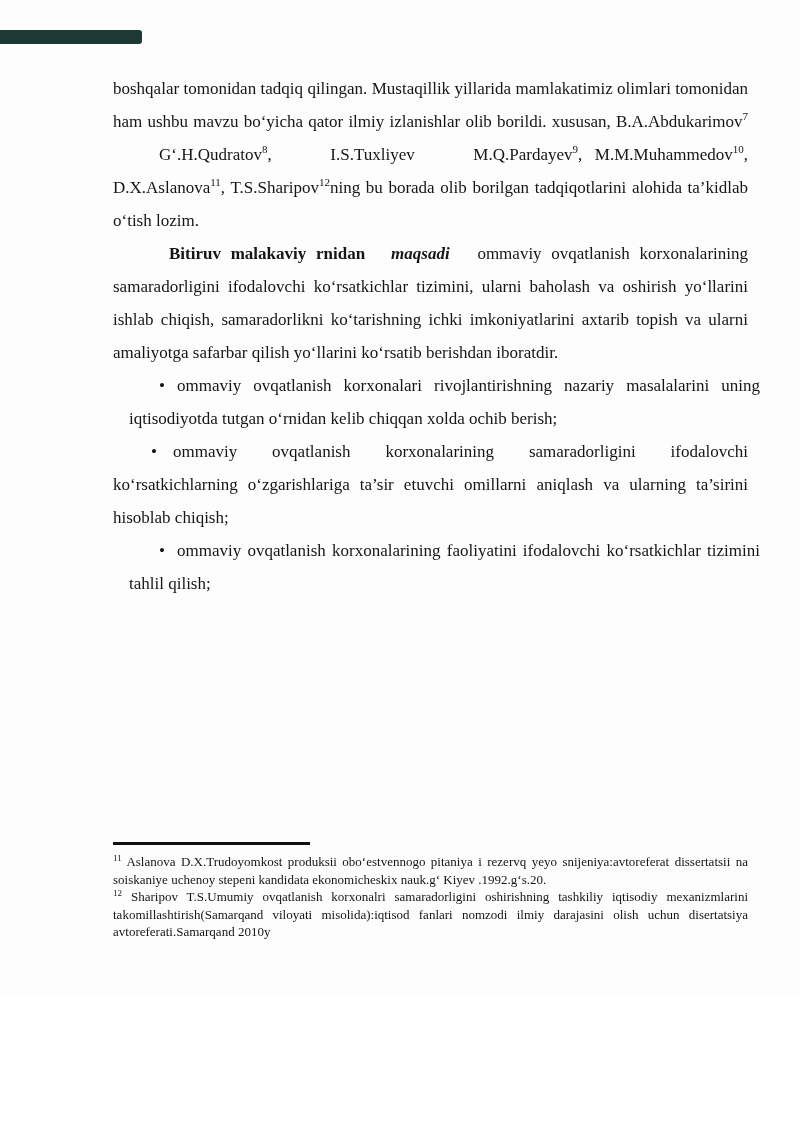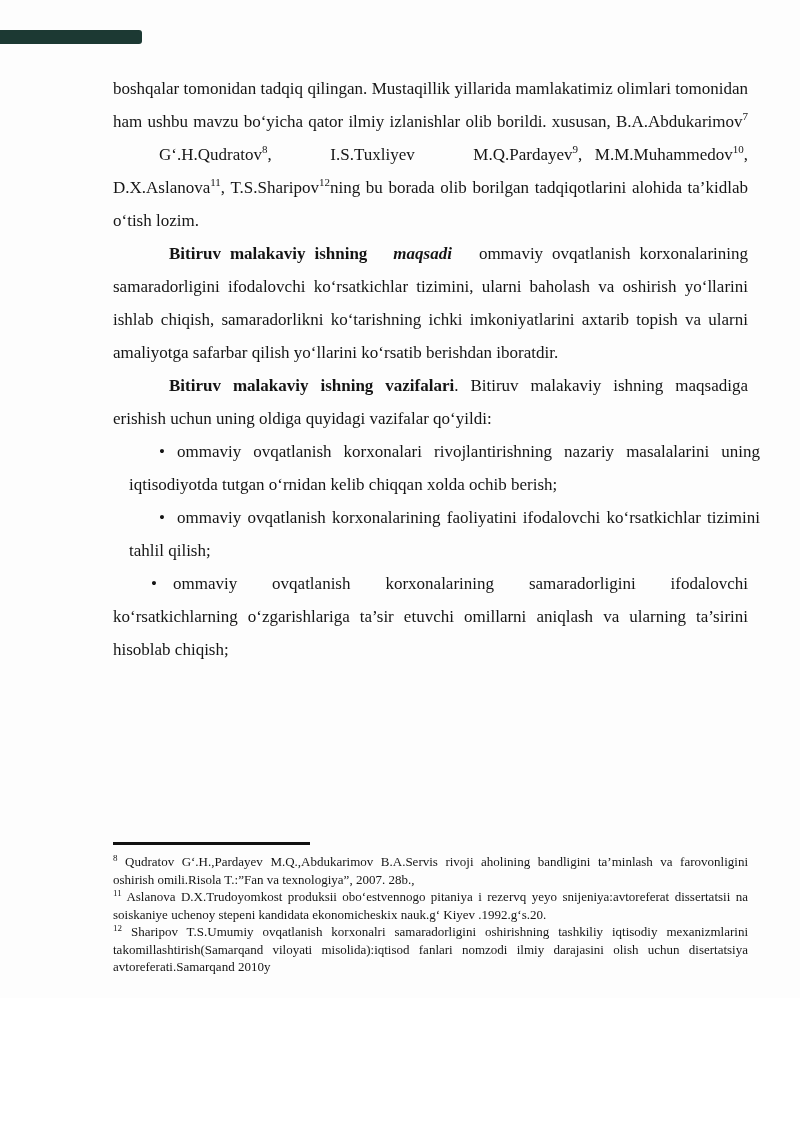--- a/index.html
+++ b/index.html
@@ -74,39 +74,37 @@
 
   <div class="scan-top"></div>
 
   <div class="bodycol">
 
     <p class="para"><span>boshqalar tomonidan tadqiq qilingan. Mustaqillik yillarida mamlakatimiz olimlari tomonidan ham ushbu mavzu bo‘yicha qator ilmiy izlanishlar olib borildi. xususan, B.A.Abdukarimov</span><sup>7</sup>
       <span class="namegap">G‘.H.Qudratov</span><sup>8</sup><span>,</span>
       <span class="namegap">I.S.Tuxliyev</span>
       <span class="namegap">M.Q.Pardayev</span><sup>9</sup><span>, M.M.Muhammedov</span><sup>10</sup><span>, D.X.Aslanova</span><sup>11</sup><span>, T.S.Sharipov</span><sup>12</sup><span>ning bu borada olib borilgan tadqiqotlarini alohida ta’kidlab o‘tish lozim.</span></p>
 
-    <p class="para indent"><span class="bold">Bitiruv malakaviy ishning</span><span class="bold maqsadi">maqsadi</span>
+    <p class="para indent"><span class="bold">Bitiruv malakaviy rnidan</span><span class="bold maqsadi">maqsadi</span>
       <span>ommaviy ovqatlanish korxonalarining samaradorligini ifodalovchi ko‘rsatkichlar tizimini, ularni baholash va oshirish yo‘llarini ishlab chiqish, samaradorlikni ko‘tarishning ichki imkoniyatlarini axtarib topish va ularni amaliyotga safarbar qilish yo‘llarini ko‘rsatib berishdan iboratdir.</span></p>
 
-    <p class="para indent"><span class="bold">Bitiruv malakaviy ishning vazifalari</span><span>. Bitiruv malakaviy ishning maqsadiga erishish uchun uning oldiga quyidagi vazifalar qo‘yildi:</span></p>
 
     <p class="para bullet inset"><span class="marker">•</span><span>ommaviy ovqatlanish korxonalari rivojlantirishning nazariy masalalarini uning iqtisodiyotda tutgan o‘rnidan kelib chiqqan xolda ochib berish;</span></p>
 
+    <p class="para bullet"><span class="marker">•</span><span>ommaviy ovqatlanish korxonalarining samaradorligini ifodalovchi ko‘rsatkichlarning o‘zgarishlariga ta’sir etuvchi omillarni aniqlash va ularning ta’sirini hisoblab chiqish;</span></p>
+
     <p class="para bullet inset"><span class="marker">•</span><span>ommaviy ovqatlanish korxonalarining faoliyatini ifodalovchi ko‘rsatkichlar tizimini tahlil qilish;</span></p>
-
-    <p class="para bullet"><span class="marker">•</span><span>ommaviy ovqatlanish korxonalarining samaradorligini ifodalovchi ko‘rsatkichlarning o‘zgarishlariga ta’sir etuvchi omillarni aniqlash va ularning ta’sirini hisoblab chiqish;</span></p>
 
 
   </div>
 
   <div class="footnotes">
     <div class="fn-rule"></div>
 
 
-    <p class="fn"><sup>8</sup> <span>Qudratov G‘.H.,Pardayev M.Q.,Abdukarimov B.A.Servis rivoji aholining bandligini ta’minlash va farovonligini oshirish omili.Risola T.:”Fan va texnologiya”, 2007. 28b.,</span></p>
 
 
 
     <p class="fn"><sup>11</sup> <span>Aslanova D.X.Trudoyomkost produksii obo‘estvennogo pitaniya i rezervq yeyo snijeniya:avtoreferat dissertatsii na soiskaniye uchenoy stepeni kandidata ekonomicheskix nauk.g‘ Kiyev .1992.g‘s.20.</span></p>
 
     <p class="fn"><sup>12</sup> <span>Sharipov T.S.Umumiy ovqatlanish korxonalri samaradorligini oshirishning tashkiliy iqtisodiy mexanizmlarini takomillashtirish(Samarqand viloyati misolida):iqtisod fanlari nomzodi ilmiy darajasini olish uchun disertatsiya avtoreferati.Samarqand 2010y</span></p>
   </div>
 
   <div class="pagenum">4</div>
 

